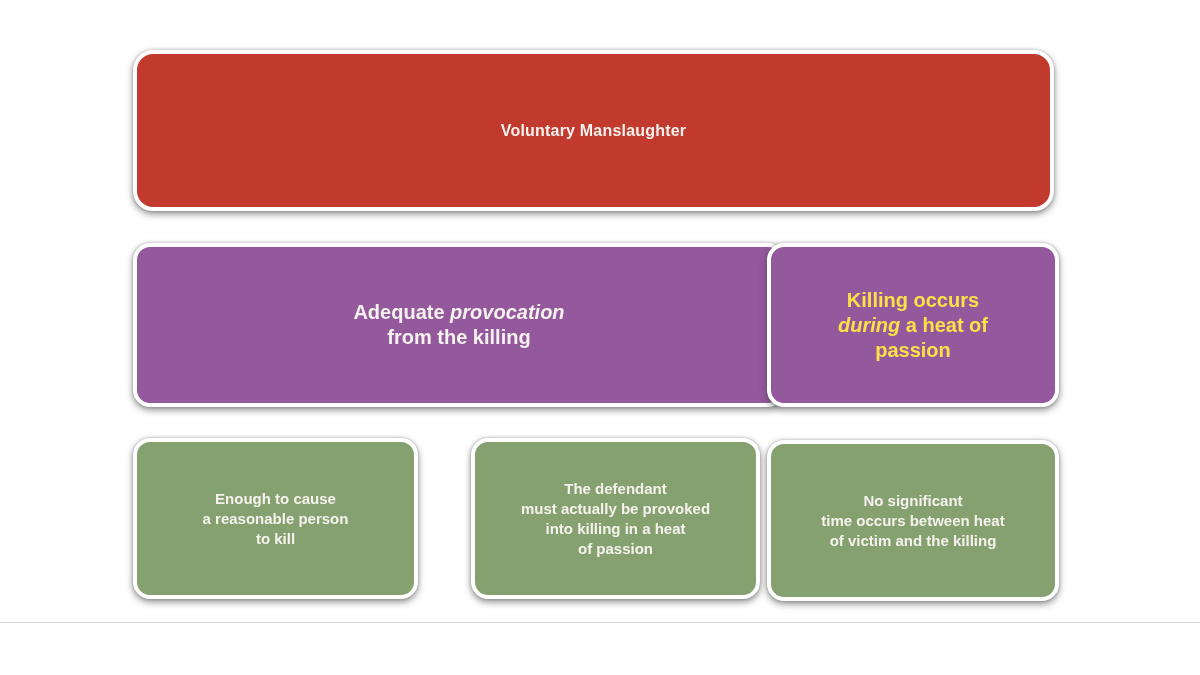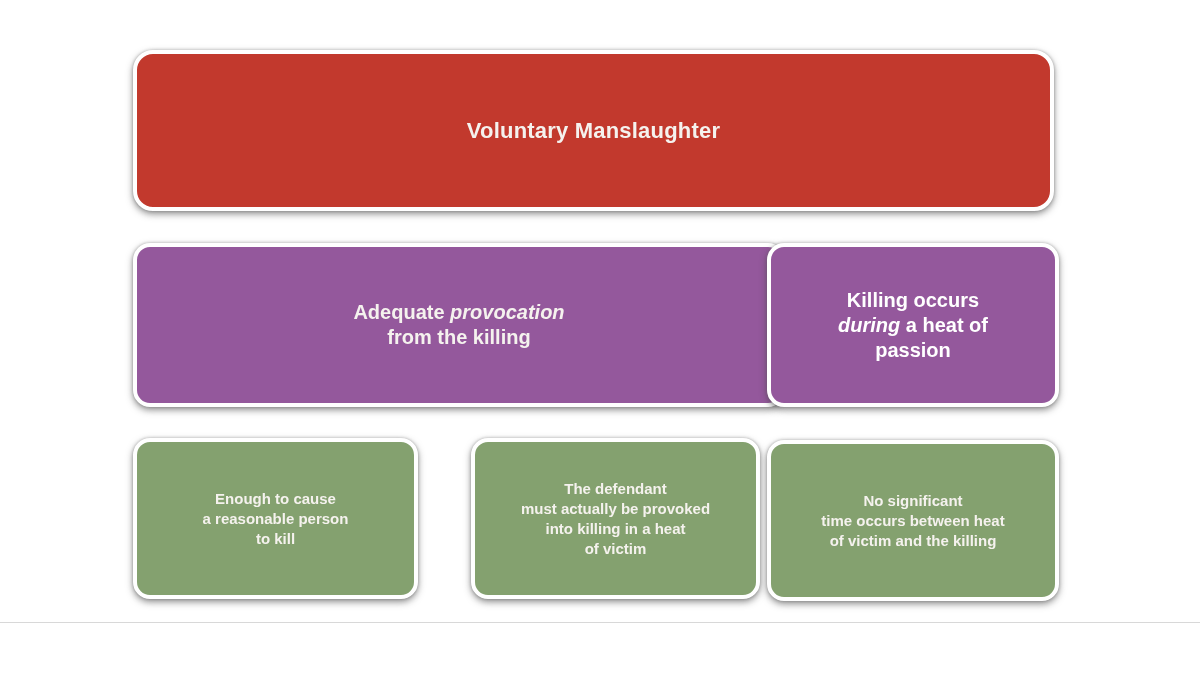--- a/index.html
+++ b/index.html
@@ -30,21 +30,21 @@
   }
   .box.mid-level, .box.leaf-level {
     border-radius: 17px;
   }
   .box-text {
     font-weight: bold;
     text-align: center;
     padding: 0 14px;
   }
   .title-text {
-    font-size: 22px;
+    font-size: 16px;
     letter-spacing: 0.2px;
   }
   .condition-text {
     font-size: 20px;
     line-height: 25px;
   }
   .detail-text {
     font-size: 15px;
     line-height: 20px;
   }
@@ -69,41 +69,41 @@
   </section>
 
   <section class="box mid-level" style="left: 133px; top: 243px; width: 652px; height: 164px; background-color: rgb(148, 88, 156);">
     <div class="box-text condition-text" style="color: rgb(245, 242, 238);">
       <div class="line"><span>Adequate </span><em>provocation</em></div>
       <div class="line">from the killing</div>
     </div>
   </section>
 
   <section class="box mid-level" style="left: 767px; top: 243px; width: 292px; height: 164px; background-color: rgb(148, 88, 156);">
-    <div class="box-text condition-text" style="color: #ffffff;">
+    <div class="box-text condition-text" style="color: #fde047;">
       <div class="line">Killing occurs</div>
       <div class="line"><em>during</em><span> a heat of</span></div>
       <div class="line">passion</div>
     </div>
   </section>
 
   <section class="box leaf-level" style="left: 133px; top: 438px; width: 285px; height: 161px; background-color: rgb(132, 161, 111);">
     <div class="box-text detail-text" style="color: rgb(245, 242, 238);">
       <div class="line">Enough to cause</div>
       <div class="line">a reasonable person</div>
       <div class="line">to kill</div>
     </div>
   </section>
 
   <section class="box leaf-level" style="left: 454px; top: 438px; width: 289px; height: 161px; background-color: rgb(132, 161, 111); margin-left: 17px;">
     <div class="box-text detail-text" style="color: rgb(245, 242, 238);">
       <div class="line">The defendant</div>
       <div class="line">must actually be provoked</div>
       <div class="line">into killing in a heat</div>
-      <div class="line">of victim</div>
+      <div class="line">of passion</div>
     </div>
   </section>
 
   <section class="box leaf-level" style="left: 767px; top: 440px; width: 292px; height: 161px; background-color: rgb(132, 161, 111);">
     <div class="box-text detail-text" style="color: rgb(245, 242, 238);">
       <div class="line">No significant</div>
       <div class="line">time occurs between heat</div>
       <div class="line">of victim and the killing</div>
     </div>
   </section>

